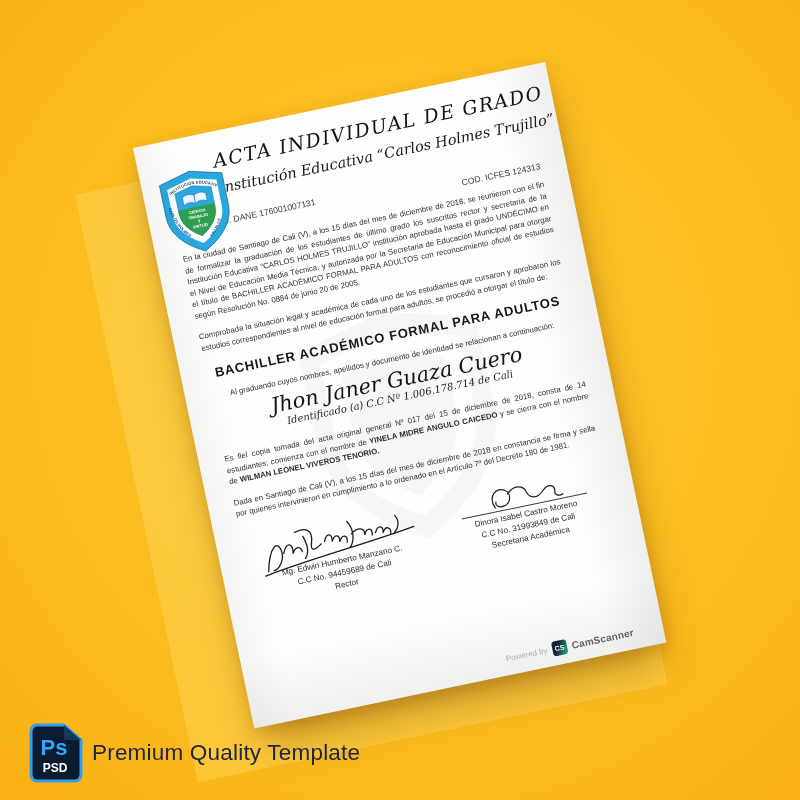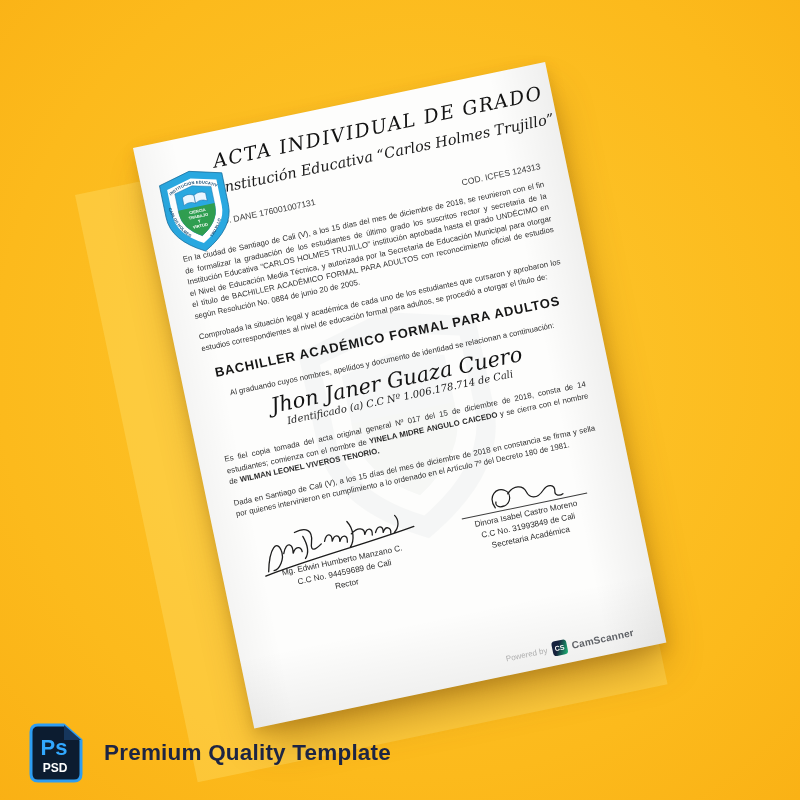--- a/index.html
+++ b/index.html
@@ -38,23 +38,23 @@
   .sig-col.right{width:45%;margin-bottom:8px;}
   .sig-scrawl-left{width:168px;height:48px;margin:0 auto -9px;display:block;}
   .sig-scrawl-right{width:84px;height:30px;margin:0 auto -2px;display:block;}
   .sig-line{border-top:1px solid #3c3c3c;width:128px;margin:0 auto 2px;}
   .camscanner{position:absolute;right:30px;bottom:9px;display:flex;align-items:center;gap:5px;}
   .cs-powered{font-size:8px;color:#b5b5b5;}
   .cs-logo{width:15px;height:15px;border-radius:3.5px;display:flex;align-items:center;justify-content:center;
     background:linear-gradient(115deg,#17233f 38%,#1d9e6e 85%,#27c98a);}
   .cs-logo span{color:#fff;font-size:7px;font-weight:bold;letter-spacing:.2px;}
   .cs-brand{font-size:10px;font-weight:600;color:#63666b;letter-spacing:.2px;}
-  .promo{position:absolute;left:28px;top:722px;display:flex;align-items:center;gap:20px;}
+  .promo{position:absolute;left:28px;top:722px;display:flex;align-items:center;gap:8px;}
   .psd-badge{width:56px;height:62px;display:block;}
-  .promo-text{color:#1d2544;font-weight:bold;font-size:22.5px;line-height:30px;letter-spacing:.2px;}
+  .promo-text{color:#1d2544;font-weight:normal;font-size:22.5px;line-height:30px;letter-spacing:.2px;}
   .crest-ring-text{font-size:5.4px;font-weight:bold;fill:#10456e;letter-spacing:.2px;}
   .crest-motto{font-size:5.5px;font-weight:bold;fill:#ffffff;text-anchor:middle;}
 </style>
 </head>
 <body>
 
 <div class="stage">
   <div class="bg-band"></div>
 
   <div class="paper">

